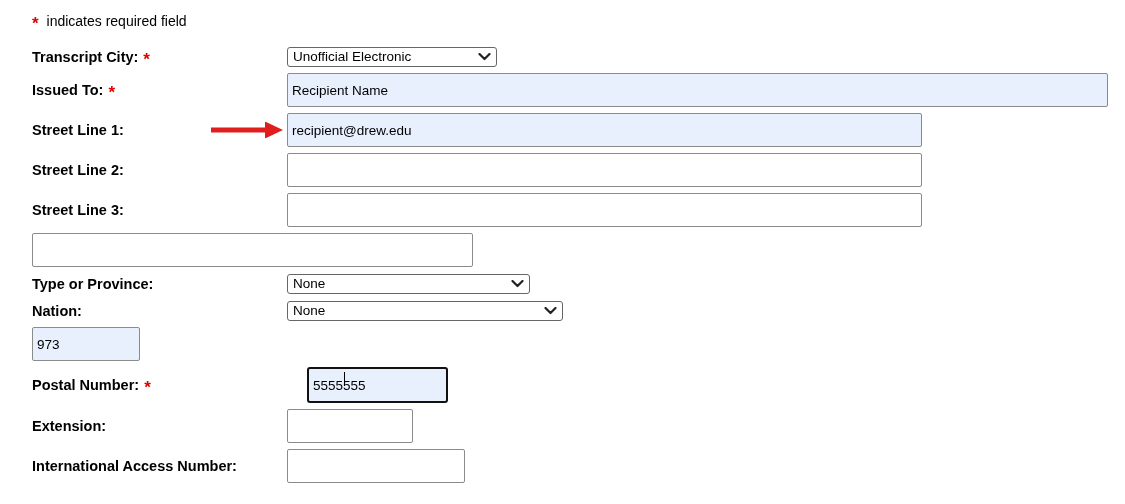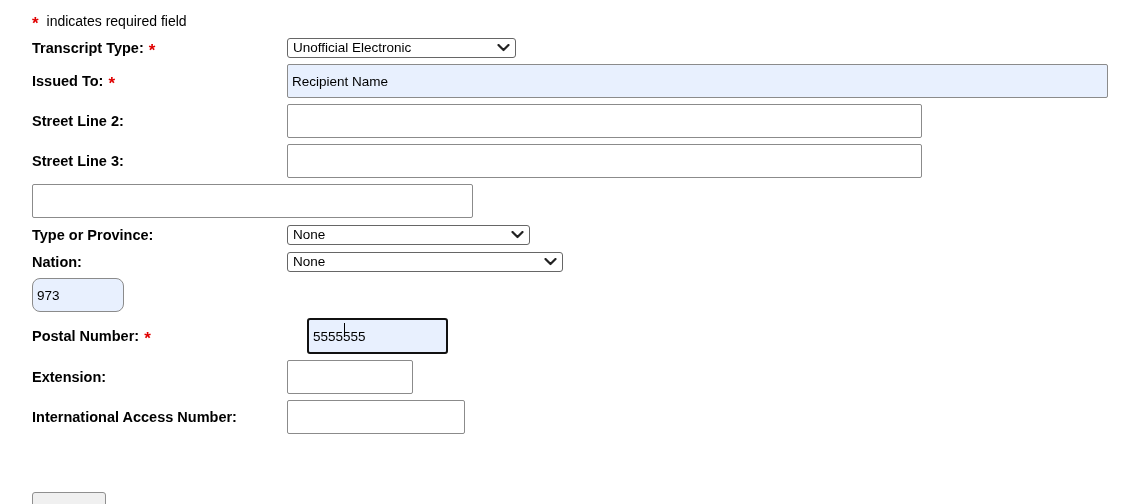--- a/index.html
+++ b/index.html
@@ -2,21 +2,21 @@
 <html><head>
 <meta charset="utf-8">
 <style>
   html,body { margin:0; padding:0; background:#ffffff; }
   body {
     width:1125px; height:504px; overflow:hidden;
     font-family:"Liberation Sans", sans-serif; color:#000;
   }
   .page { padding:13px 0 0 32px; }
 
-  .required-note { font-size:14px; margin-bottom:8px; }
+  .required-note { font-size:14px; margin-bottom:17px; }
   .required-note .req-mark { margin-right:4px; }
 
   .req-mark {
     color:#e00000; font-size:17px; font-weight:bold;
     position:relative; top:3px; line-height:0;
   }
 
   .row { display:flex; align-items:center; margin-bottom:6px; min-height:21px; }
   .label-cell {
     width:255px; min-width:255px; white-space:nowrap;
@@ -66,34 +66,44 @@
 
 <div class="page">
 
   <div class="required-note">
     <span class="req-mark">*</span>
     <span>indicates required field</span>
   </div>
 
   <div id="form-rows">
       <div class="row">
-        <div class="label-cell"><span>Transcript Type:</span><span class="req-mark">*</span></div>
+        <div class="label-cell"><span>Transcript City:</span><span class="req-mark">*</span></div>
         <div class="ctrl-cell">
-          <div class="sel" style="width: 229px;">
+          <div class="sel" style="width: 210px;">
             <span class="sel-value">Unofficial Electronic</span>
             <svg class="chev" width="13" height="8" viewBox="0 0 13 8">
               <path d="M1.5 1 L6.5 6 L11.5 1" fill="none" stroke="#222" stroke-width="2.2" stroke-linecap="round" stroke-linejoin="round"></path>
             </svg>
           </div>
         </div>
       </div>
       <div class="row">
         <div class="label-cell"><span>Issued To:</span><span class="req-mark">*</span></div>
         <div class="ctrl-cell">
           <input type="text" class="txt filled" value="Recipient Name" style="width: 821px;">
+        </div>
+      </div>
+      <div class="row">
+        <div class="label-cell"><span>Street Line 1:</span></div>
+        <div class="ctrl-cell">
+          <svg class="arrow-icon" width="72" height="17" viewBox="0 0 72 17">
+            <rect x="0" y="6" width="56" height="5" fill="#e01e1e"></rect>
+            <polygon points="54,0 72,8.5 54,17" fill="#e01e1e"></polygon>
+          </svg>
+          <input type="text" class="txt filled" value="recipient@drew.edu" style="width: 635px;">
         </div>
       </div>
       <div class="row">
         <div class="label-cell"><span>Street Line 2:</span></div>
         <div class="ctrl-cell">
           <input type="text" class="txt" value="" style="width: 635px;">
         </div>
       </div>
       <div class="row">
         <div class="label-cell"><span>Street Line 3:</span></div>
@@ -123,21 +133,21 @@
           <div class="sel" style="width: 276px;">
             <span class="sel-value">None</span>
             <svg class="chev" width="13" height="8" viewBox="0 0 13 8">
               <path d="M1.5 1 L6.5 6 L11.5 1" fill="none" stroke="#222" stroke-width="2.2" stroke-linecap="round" stroke-linejoin="round"></path>
             </svg>
           </div>
         </div>
       </div>
       <div class="row">
         <div class="ctrl-cell">
-          <input type="text" class="txt filled" value="973" style="width: 92px; border-radius: 8px;">
+          <input type="text" class="txt filled" value="973" style="width: 108px;">
         </div>
       </div>
       <div class="row">
         <div class="label-cell"><span>Postal Number:</span><span class="req-mark">*</span></div>
         <div class="ctrl-cell">
           <span class="phone-wrap"><input type="text" class="txt filled focused" value="5555555" style="width: 141px;"><span class="caret"></span></span>
         </div>
       </div>
       <div class="row">
         <div class="label-cell"><span>Extension:</span></div>

